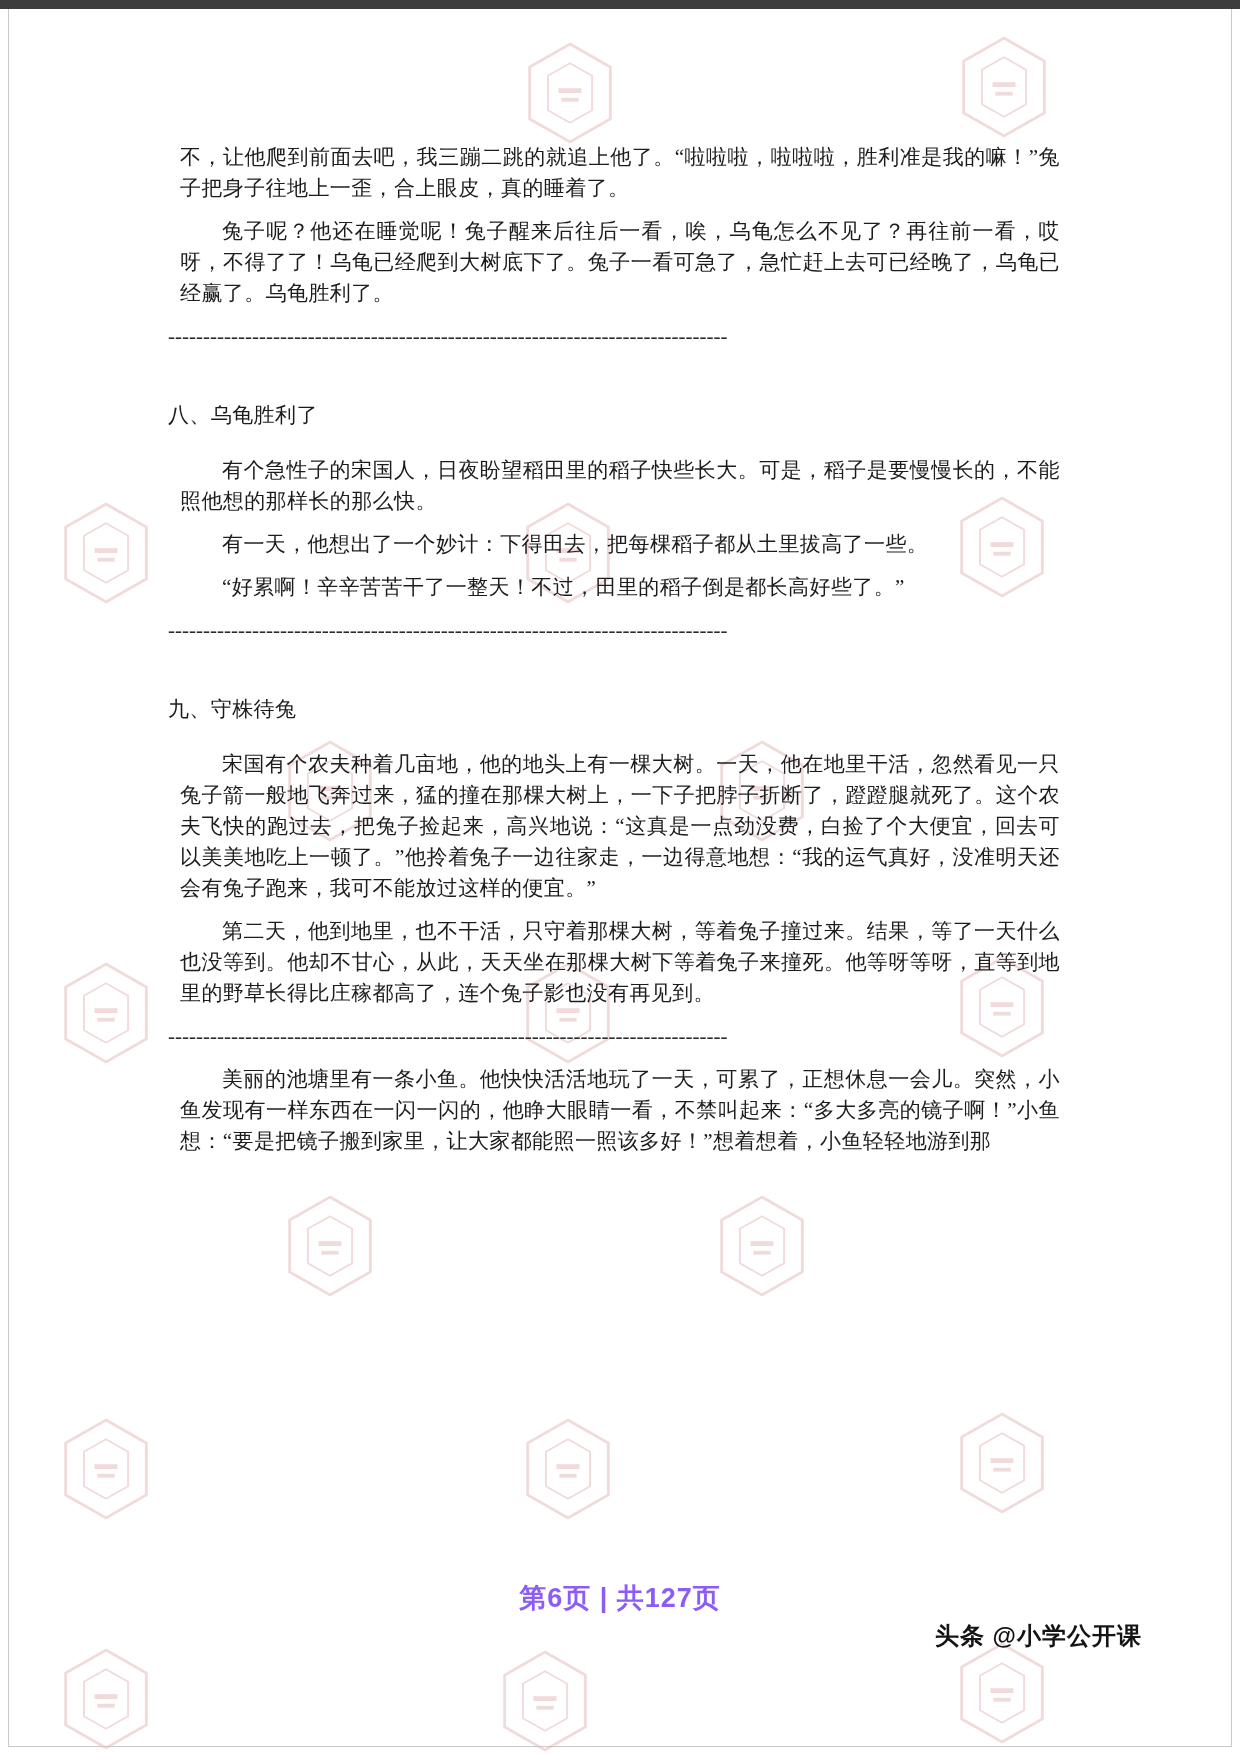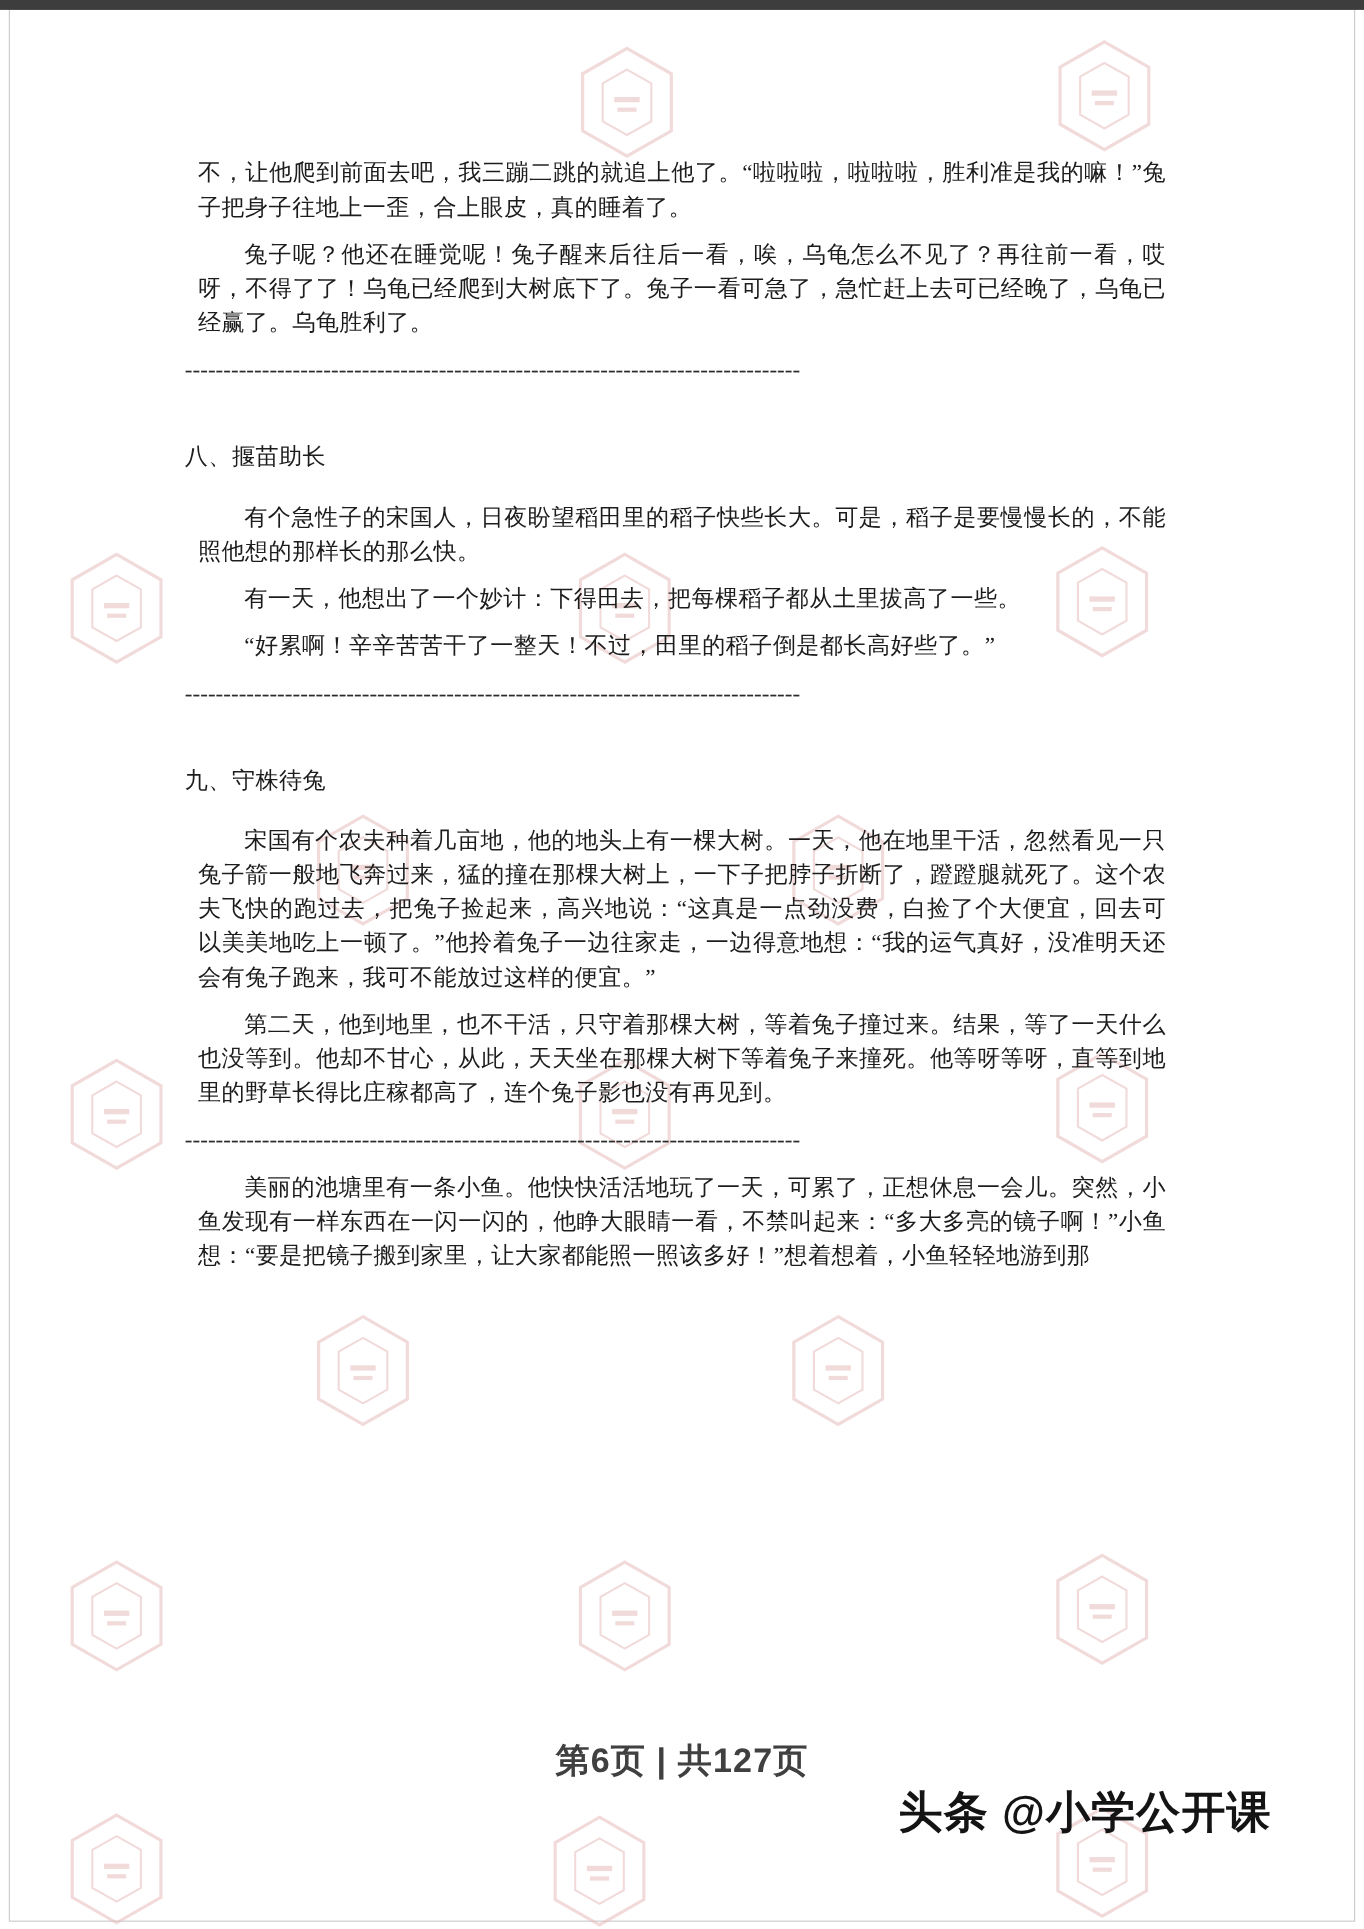--- a/index.html
+++ b/index.html
@@ -25,41 +25,41 @@
   }
   .para{margin:12px;text-indent:2em;}
   .para.no-indent{text-indent:0;}
   .divider{margin:0;text-indent:0;letter-spacing:0;color:#2a2a2a;white-space:nowrap;overflow:hidden;}
   .section-title{
     margin:48px 0 24px 0;font-size:21px;font-weight:normal;line-height:31px;text-indent:0;
   }
   .footer-page{
     position:absolute;top:1580px;left:0;width:100%;text-align:center;z-index:2;
     font-family:"Liberation Sans","DejaVu Sans",sans-serif;
-    font-size:31px;font-weight:bold;color:#404040;letter-spacing:1px;
+    font-size:27px;font-weight:bold;color:#8b5cf6;letter-spacing:1px;
   }
   .brand{
-    position:absolute;top:1620px;right:84px;z-index:2;
+    position:absolute;top:1620px;right:98px;z-index:2;
     font-family:"Liberation Sans","DejaVu Sans",sans-serif;
-    font-size:40px;font-weight:bold;color:#141414;letter-spacing:1px;margin-left:20px;
+    font-size:24px;font-weight:bold;color:#141414;letter-spacing:1px;margin-left:20px;
   }
 </style>
 </head>
 <body>
 
 <div class="top-bar"></div>
 <div class="frame"></div>
 
 <main class="content">
   <p class="para no-indent">不，让他爬到前面去吧，我三蹦二跳的就追上他了。“啦啦啦，啦啦啦，胜利准是我的嘛！”兔子把身子往地上一歪，合上眼皮，真的睡着了。</p>
   <p class="para">兔子呢？他还在睡觉呢！兔子醒来后往后一看，唉，乌龟怎么不见了？再往前一看，哎呀，不得了了！乌龟已经爬到大树底下了。兔子一看可急了，急忙赶上去可已经晚了，乌龟已经赢了。乌龟胜利了。</p>
 
   <p class="divider">--------------------------------------------------------------------------------</p>
 
-  <h2 class="section-title">八、揠苗助长</h2>
+  <h2 class="section-title">八、乌龟胜利了</h2>
   <p class="para">有个急性子的宋国人，日夜盼望稻田里的稻子快些长大。可是，稻子是要慢慢长的，不能照他想的那样长的那么快。</p>
   <p class="para">有一天，他想出了一个妙计：下得田去，把每棵稻子都从土里拔高了一些。</p>
   <p class="para">“好累啊！辛辛苦苦干了一整天！不过，田里的稻子倒是都长高好些了。”</p>
 
   <p class="divider">--------------------------------------------------------------------------------</p>
 
   <h2 class="section-title">九、守株待兔</h2>
   <p class="para">宋国有个农夫种着几亩地，他的地头上有一棵大树。一天，他在地里干活，忽然看见一只兔子箭一般地飞奔过来，猛的撞在那棵大树上，一下子把脖子折断了，蹬蹬腿就死了。这个农夫飞快的跑过去，把兔子捡起来，高兴地说：“这真是一点劲没费，白捡了个大便宜，回去可以美美地吃上一顿了。”他拎着兔子一边往家走，一边得意地想：“我的运气真好，没准明天还会有兔子跑来，我可不能放过这样的便宜。”</p>
   <p class="para">第二天，他到地里，也不干活，只守着那棵大树，等着兔子撞过来。结果，等了一天什么也没等到。他却不甘心，从此，天天坐在那棵大树下等着兔子来撞死。他等呀等呀，直等到地里的野草长得比庄稼都高了，连个兔子影也没有再见到。</p>
 

